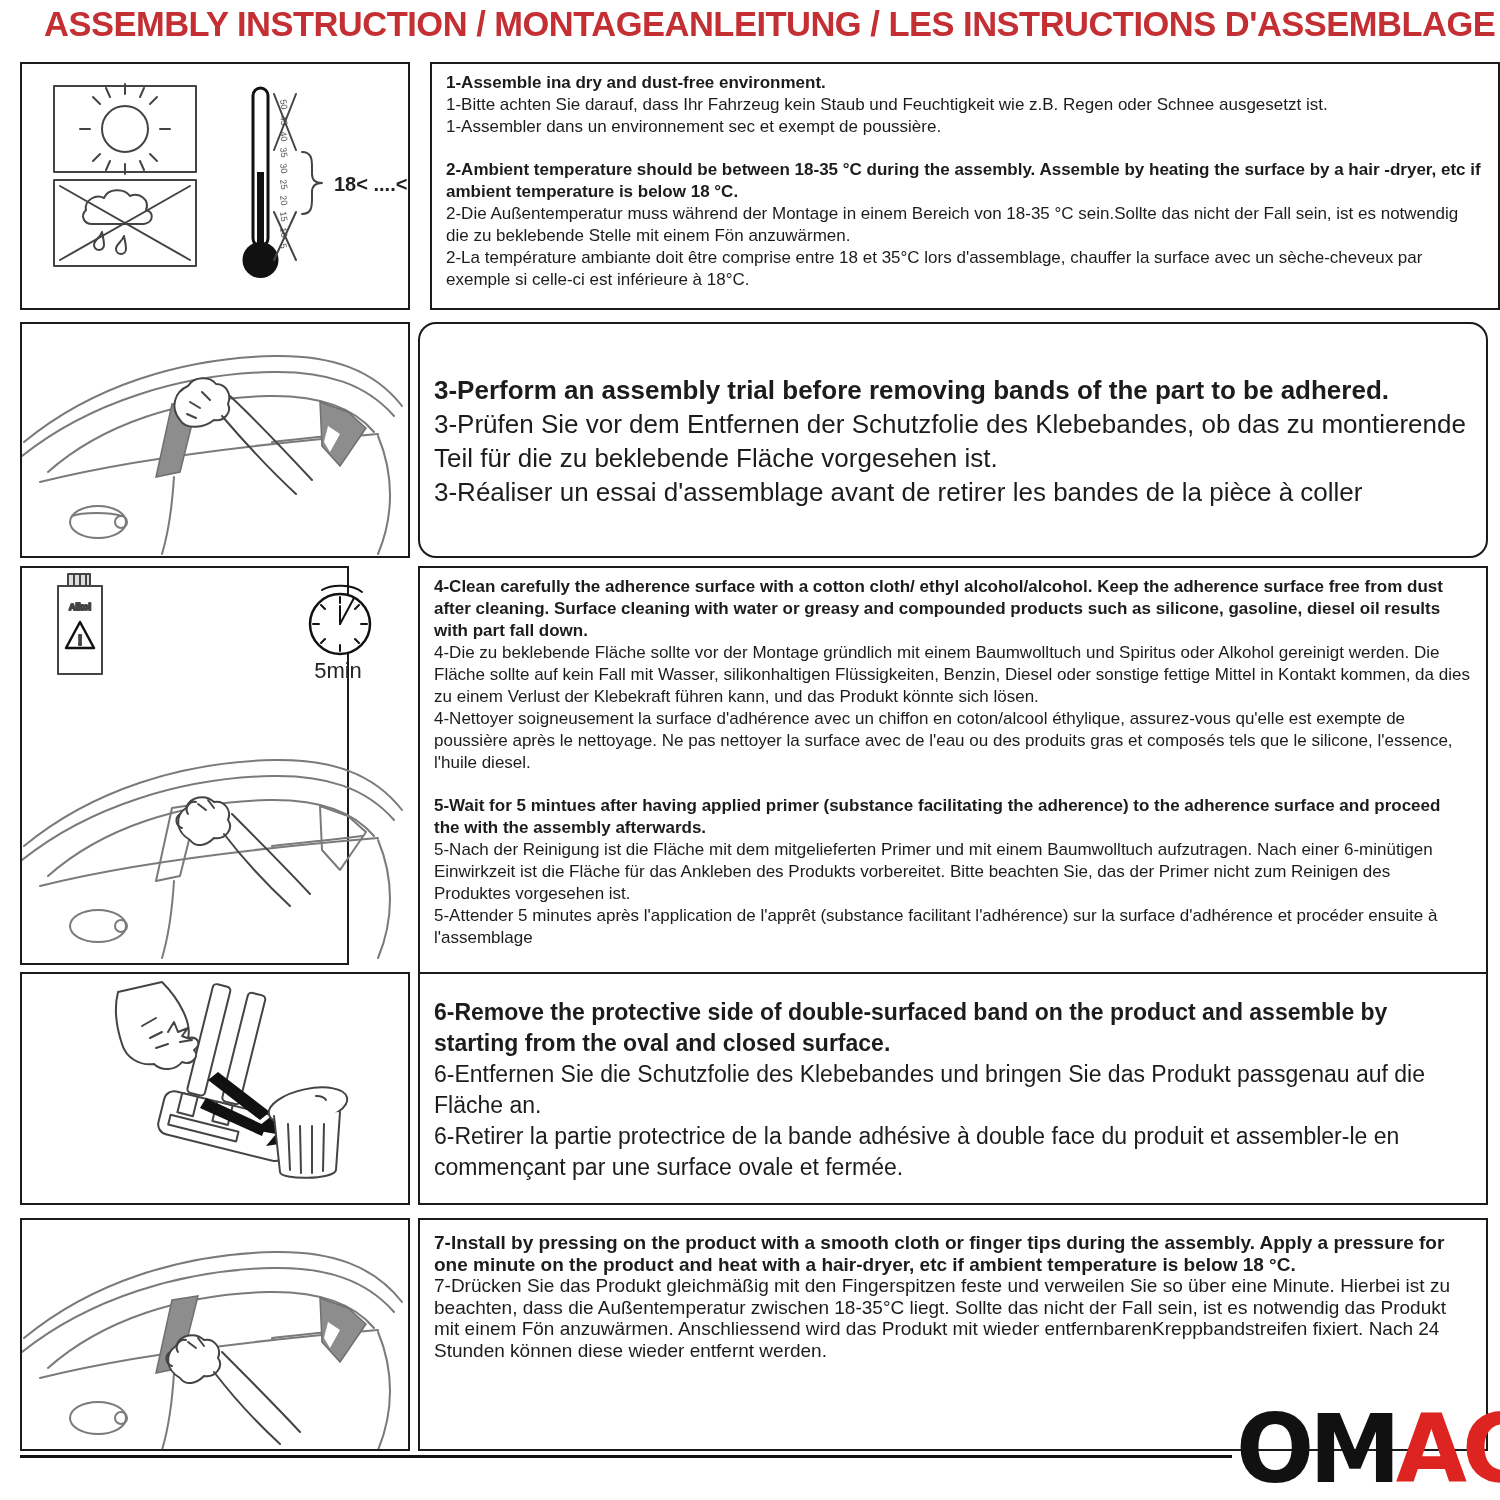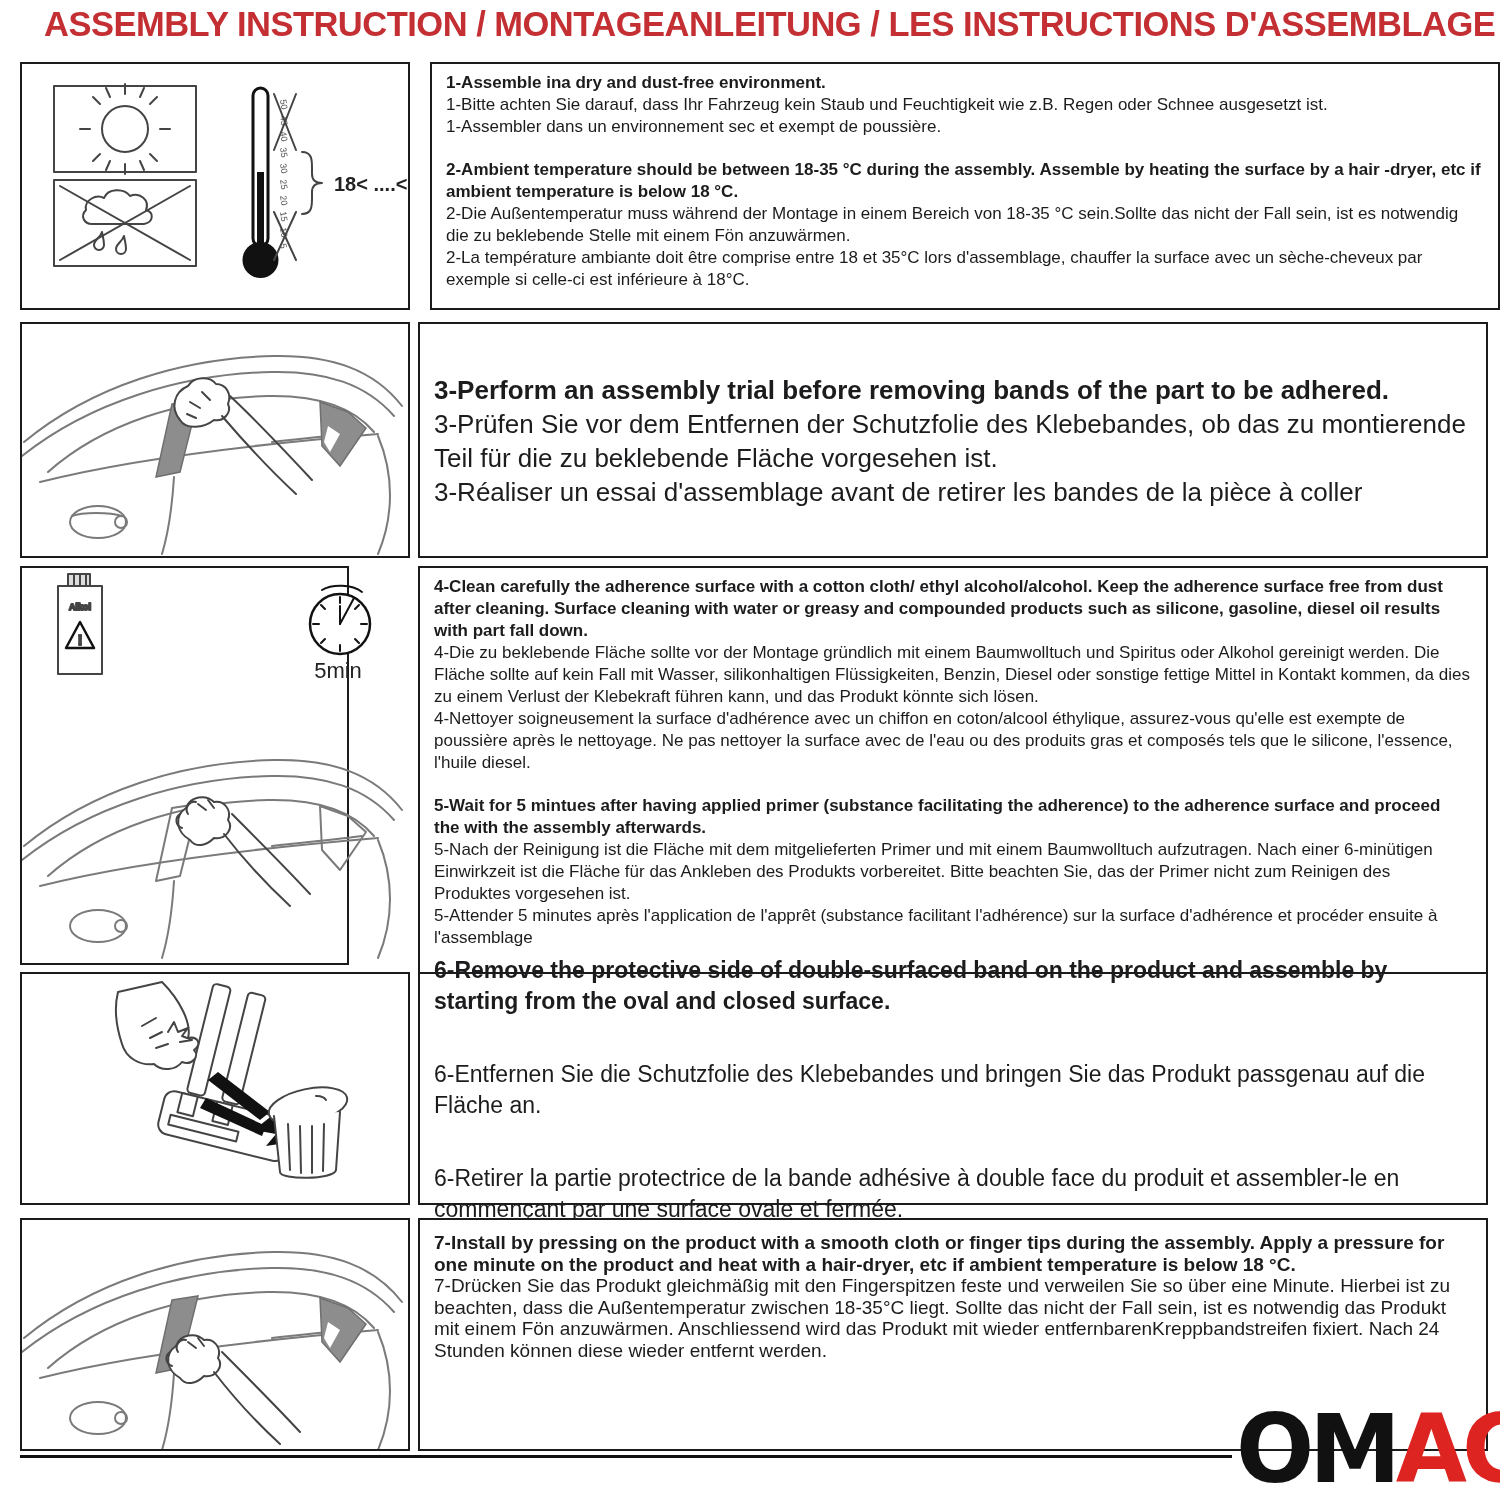--- a/index.html
+++ b/index.html
@@ -7,25 +7,25 @@
 
   .page-title{position:absolute;left:44px;top:4px;font-size:35px;font-weight:bold;
     letter-spacing:-0.5px;color:#c42f33;white-space:nowrap;transform:scaleX(0.985);transform-origin:left top;}
 
   .box{position:absolute;border:2px solid #1b1b1b;background:#fff;box-sizing:border-box;}
 
   
   .r1-ill{left:20px;top:62px;width:390px;height:248px;}
   .r1-txt{left:418px;top:62px;width:1070px;height:248px;margin-left:12px;}
   .r2-ill{left:20px;top:322px;width:390px;height:236px;}
-  .r2-txt{left:418px;top:322px;width:1070px;height:236px;}
+  .r2-txt{left:418px;top:322px;width:1070px;height:236px;border-radius:18px;}
   .r3-ill{left:20px;top:566px;width:329px;height:399px;}
   .r3-txt{left:418px;top:566px;width:1070px;height:493px;}
   .r4-ill{left:20px;top:972px;width:390px;height:233px;}
-  .r4-txt{left:418px;top:972px;width:1070px;height:233px;gap:42px;}
+  .r4-txt{left:418px;top:972px;width:1070px;height:233px;}
   .r5-ill{left:20px;top:1218px;width:390px;height:233px;}
   .r5-txt{left:418px;top:1218px;width:1070px;height:233px;}
 
   .text-box{padding:8px 16px 6px 14px;}
   .text-box p{margin:0;}
   .b{font-weight:bold;}
   .gap{height:21px;}
 
   .fs-s{font-size:17px;line-height:22px;}          
   .fs-xs{font-size:19px;line-height:21.5px;}     

